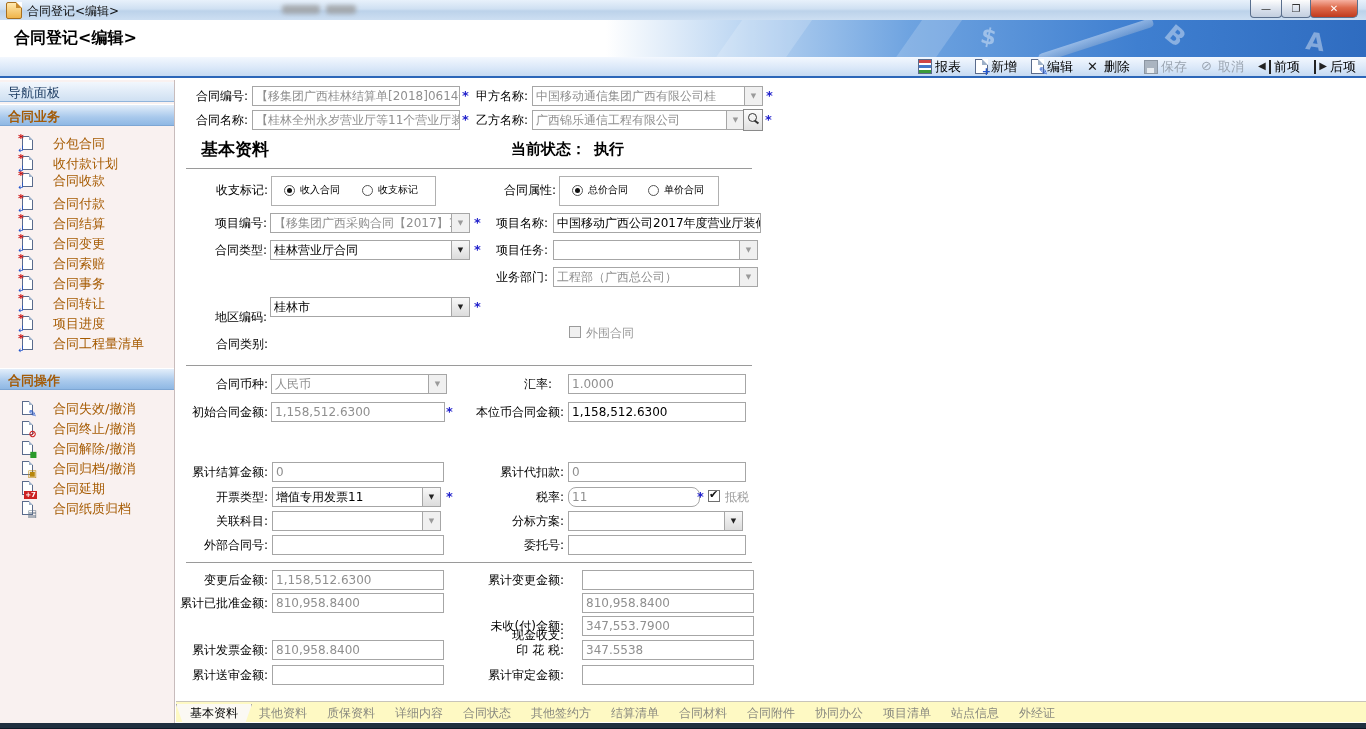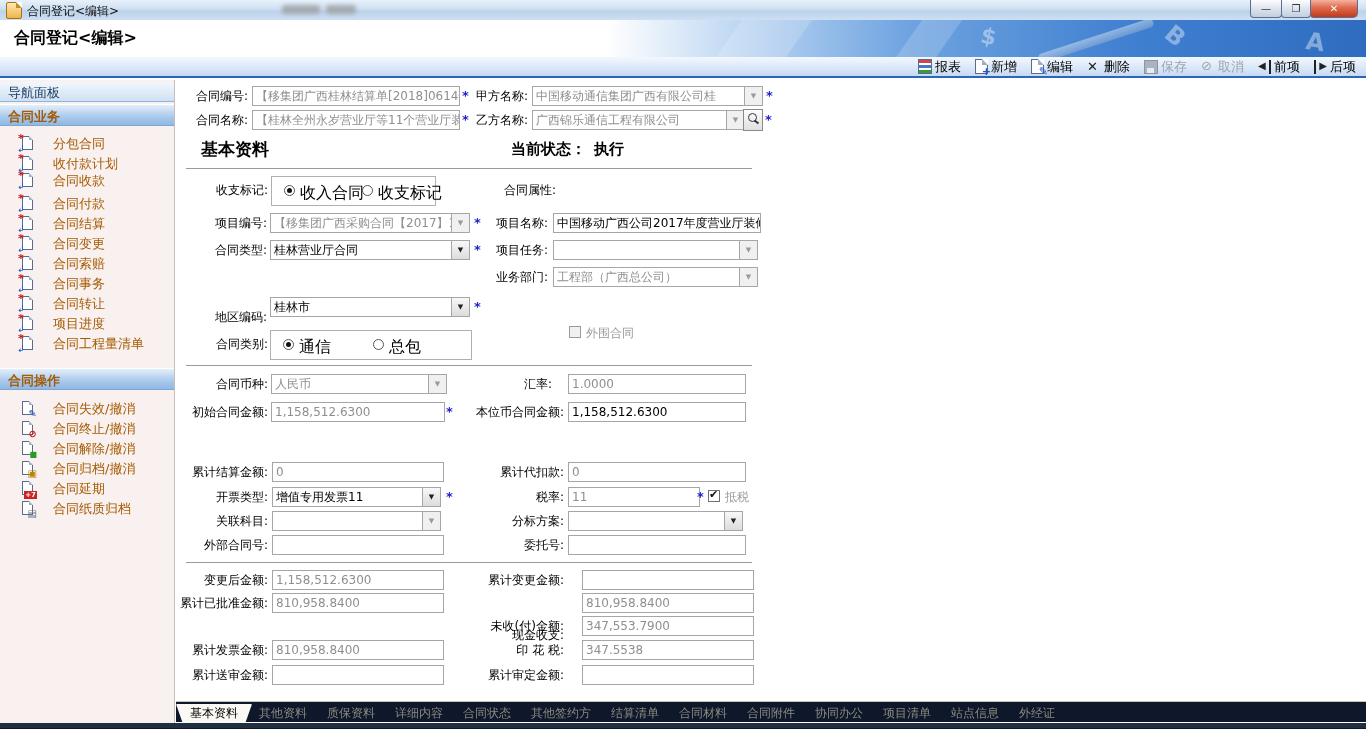--- a/index.html
+++ b/index.html
@@ -86,30 +86,30 @@
     background:linear-gradient(#f8f8f8,#dcdcdc);text-align:center;font-size:7px;line-height:18px;color:#222;}
   .ca.dis{color:#9a9a9a;background:#f0f0f0;}
   .lookup{position:absolute;width:18px;height:20px;border:1px solid #8a8a8a;background:linear-gradient(#fcfcfc,#e0e0e0);}
   .lookup::before{content:"";position:absolute;left:4px;top:3px;width:7px;height:7px;border:1.5px solid #333;border-radius:50%;}
   .lookup::after{content:"";position:absolute;left:10px;top:11px;width:5px;height:2px;background:#333;transform:rotate(40deg);}
   .star{position:absolute;color:#2222cc;font-weight:bold;font-size:13px;line-height:20px;}
   .sep{position:absolute;left:10px;width:566px;height:1px;background:#9a9a9a;}
   .grp{position:absolute;height:28px;border:1px solid #b0b0b0;background:#fff;}
   .radio{position:absolute;top:8px;width:11px;height:11px;border:1px solid #555;border-radius:50%;background:#fff;box-sizing:border-box;}
   .radio.sel::after{content:"";position:absolute;left:2px;top:2px;width:5px;height:5px;border-radius:50%;background:#111;}
-  .rlab{position:absolute;top:6px;font-size:16px;color:#000;white-space:nowrap;}
+  .rlab{position:absolute;top:6px;font-size:10px;color:#000;white-space:nowrap;}
   .chk{position:absolute;width:12px;height:12px;border:1px solid #707070;background:#fff;box-sizing:border-box;}
   .chk.dis{background:#f0f0f0;border-color:#9a9a9a;}
   .chk.on::after{content:"\2714";position:absolute;left:0px;top:-3px;font-size:11px;color:#111;}
   .clab{position:absolute;font-size:12px;color:#9a9a9a;white-space:nowrap;}
   .h-sec{position:absolute;font-size:17px;font-weight:bold;color:#000;}
   .h-status{position:absolute;font-size:15px;font-weight:bold;color:#000;}
 
   
-  .tabstrip{position:absolute;left:0;bottom:1px;width:1190px;height:20px;background:#0f172a;border-top:1px solid #c8c4ba;}
+  .tabstrip{position:absolute;left:0;bottom:1px;width:1190px;height:20px;background:#fef9c3;border-top:1px solid #c8c4ba;}
   .tab{position:relative;display:inline-block;height:20px;line-height:19px;padding:0 13px;font-size:12px;color:#8a8a80;
     clip-path:polygon(0 0,100% 0,calc(100% - 7px) 100%,7px 100%);margin-right:-6px;cursor:default;}
   .tab.active{background:#fbf9f3;color:#000;border-left:1px solid #999;border-right:1px solid #999;}
   .bottombar{position:absolute;left:0;bottom:0;width:1366px;height:6px;background:#203040;}
   .bottombar2{position:absolute;left:0;bottom:0;width:1366px;height:1px;background:#0d1826;}
 </style>
 </head>
 <body>
 
 <div class="window">
@@ -313,20 +313,26 @@
     <div class="sep" style="top:88px;"></div>
 
     <div class="lbl" style="left:12px;top:100px;width:80px;">收支标记:</div>
     <div class="grp" style="left:95px;top:96px;width:163px;">
       <span class="radio sel" style="left:12px;"></span>
       <span class="rlab" style="left:28px;">收入合同</span>
       <span class="radio" style="left:90px;"></span>
       <span class="rlab" style="left:106px;">收支标记</span>
     </div>
     <div class="lbl" style="left:300px;top:100px;width:80px;">合同属性:</div>
+    <div class="grp" style="left:383px;top:96px;width:158px;">
+      <span class="radio sel" style="left:12px;"></span>
+      <span class="rlab" style="left:28px;">总价合同</span>
+      <span class="radio" style="left:88px;"></span>
+      <span class="rlab" style="left:104px;">单价合同</span>
+    </div>
 
     <div class="lbl" style="left:16px;top:133px;width:75px;">项目编号:</div>
     <div class="txt gray cmb" style="left:94px;top:133px;width:175px;"><span>【移集团广西采购合同【2017】10</span><span class="ca dis">▼</span></div>
     <div class="star" style="left:298px;top:133px;">*</div>
     <div class="lbl" style="left:306px;top:133px;width:66px;">项目名称:</div>
     <div class="txt" style="left:377px;top:133px;width:200px;">中国移动广西公司2017年度营业厅装修</div>
 
     <div class="lbl" style="left:16px;top:160px;width:75px;">合同类型:</div>
     <div class="txt cmb" style="left:94px;top:160px;width:175px;"><span>桂林营业厅合同</span><span class="ca">▼</span></div>
     <div class="star" style="left:298px;top:160px;">*</div>
@@ -337,26 +343,20 @@
     <div class="txt gray cmb" style="left:377px;top:187px;width:180px;"><span>工程部（广西总公司）</span><span class="ca dis">▼</span></div>
 
     <div class="lbl" style="left:16px;top:217px;width:75px;margin-top:10px;">地区编码:</div>
     <div class="txt cmb" style="left:94px;top:217px;width:175px;"><span>桂林市</span><span class="ca">▼</span></div>
     <div class="star" style="left:298px;top:217px;">*</div>
 
     <span class="chk dis" style="left:393px;top:246px;"></span>
     <span class="clab" style="left:410px;top:245px;">外围合同</span>
 
     <div class="lbl" style="left:12px;top:254px;width:80px;">合同类别:</div>
-    <div class="grp" style="left:94px;top:250px;width:200px;">
-      <span class="radio sel" style="left:12px;"></span>
-      <span class="rlab" style="left:28px;">通信</span>
-      <span class="radio" style="left:102px;"></span>
-      <span class="rlab" style="left:118px;">总包</span>
-    </div>
 
     <div class="sep" style="top:285px;"></div>
 
     <div class="lbl" style="left:20px;top:294px;width:72px;">合同币种:</div>
     <div class="txt gray cmb" style="left:95px;top:294px;width:151px;"><span>人民币</span><span class="ca dis">▼</span></div>
     <div class="lbl" style="left:330px;top:294px;width:46px;">汇率:</div>
     <div class="txt gray" style="left:392px;top:294px;width:170px;">1.0000</div>
 
     <div class="lbl" style="left:1px;top:322px;width:91px;">初始合同金额:</div>
     <div class="txt gray" style="left:95px;top:322px;width:166px;">1,158,512.6300</div>
@@ -366,21 +366,21 @@
 
     <div class="lbl" style="left:4px;top:382px;width:88px;">累计结算金额:</div>
     <div class="txt gray" style="left:96px;top:382px;width:164px;">0</div>
     <div class="lbl" style="left:303px;top:382px;width:85px;">累计代扣款:</div>
     <div class="txt gray" style="left:392px;top:382px;width:170px;">0</div>
 
     <div class="lbl" style="left:14px;top:407px;width:78px;">开票类型:</div>
     <div class="txt cmb" style="left:96px;top:407px;width:144px;"><span>增值专用发票11</span><span class="ca">▼</span></div>
     <div class="star" style="left:270px;top:407px;">*</div>
     <div class="lbl" style="left:333px;top:407px;width:55px;">税率:</div>
-    <div class="txt gray" style="left:392px;top:407px;width:124px;">11</div>
+    <div class="txt gray" style="left:392px;top:407px;width:124px;border-radius:8px;">11</div>
     <div class="star" style="left:521px;top:407px;">*</div>
     <span class="chk on" style="left:532px;top:410px;"></span>
     <span class="clab" style="left:549px;top:409px;">抵税</span>
 
     <div class="lbl" style="left:14px;top:431px;width:78px;">关联科目:</div>
     <div class="txt gray cmb" style="left:96px;top:431px;width:144px;"><span></span><span class="ca dis">▼</span></div>
     <div class="lbl" style="left:308px;top:431px;width:80px;">分标方案:</div>
     <div class="txt cmb" style="left:392px;top:431px;width:150px;"><span></span><span class="ca">▼</span></div>
 
     <div class="lbl" style="left:4px;top:455px;width:88px;">外部合同号:</div>

